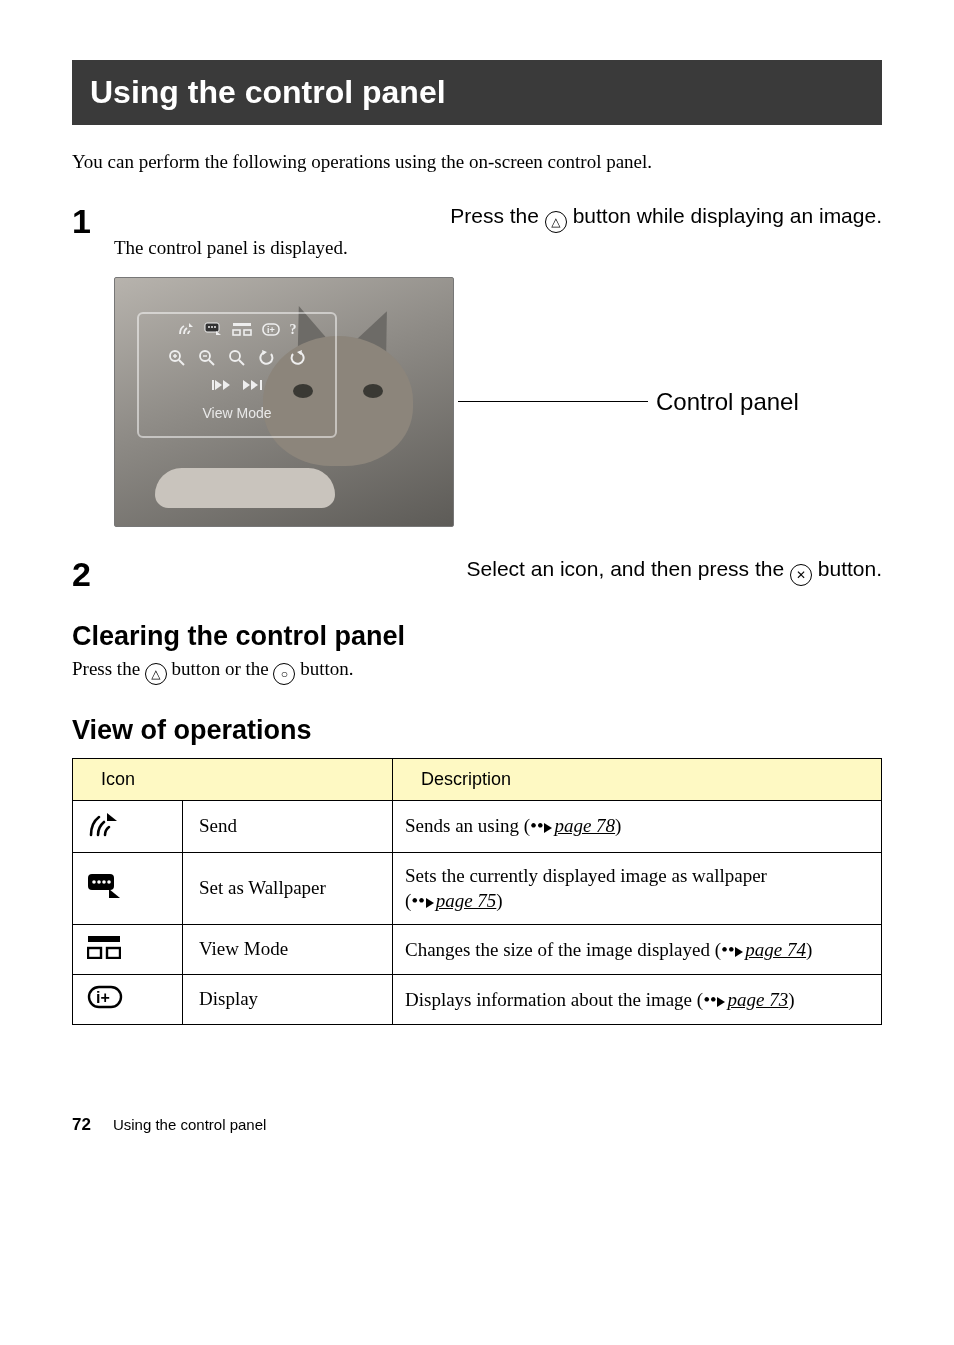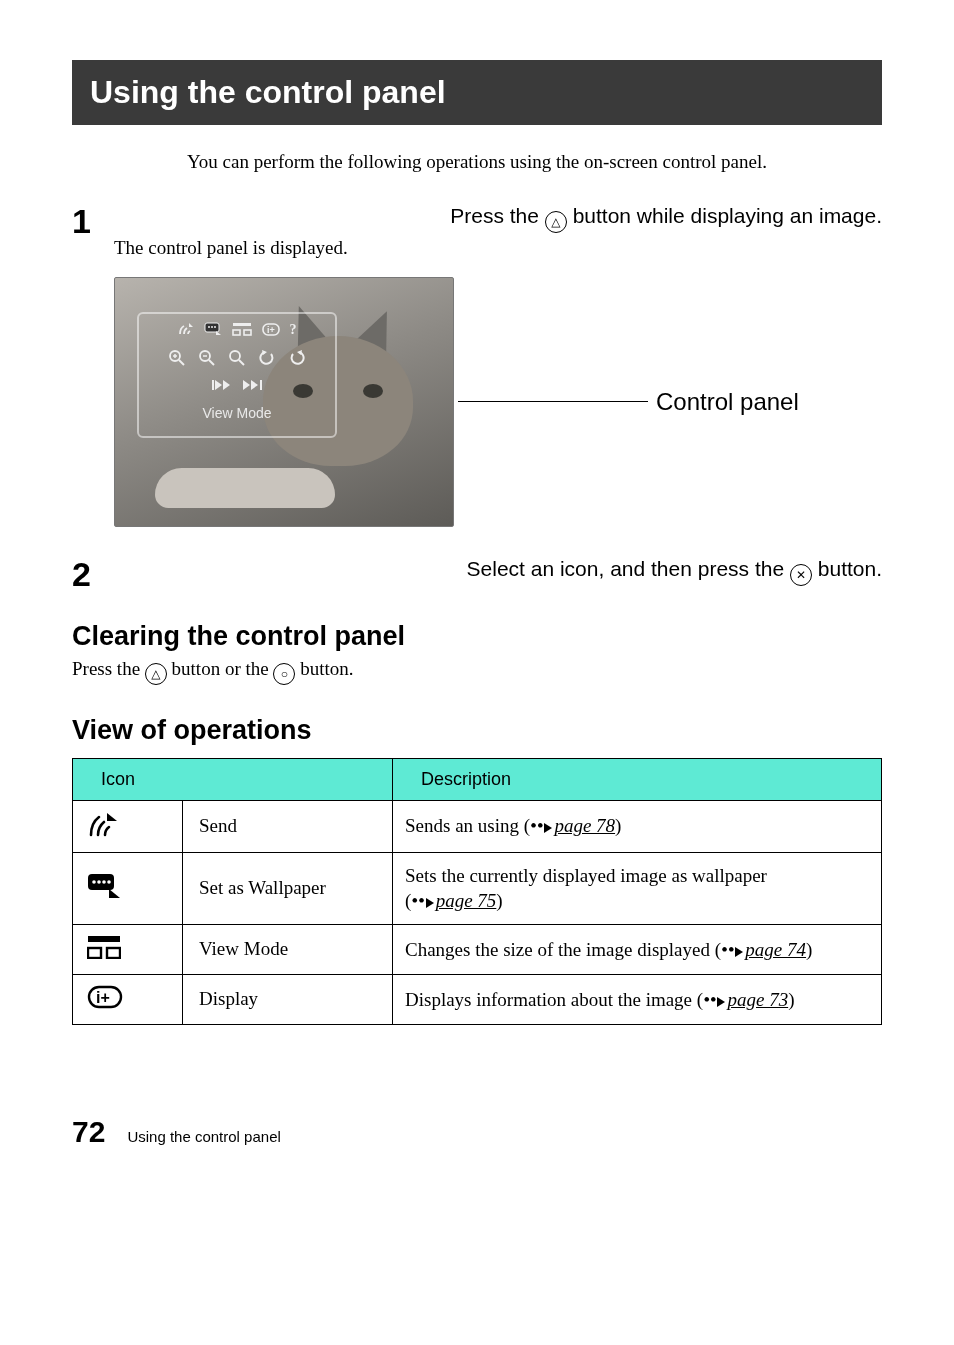--- a/index.html
+++ b/index.html
@@ -16,21 +16,20 @@
     color: #fff;
     font-family: Arial, Helvetica, sans-serif;
     font-weight: bold;
     font-size: 32px;
     padding: 14px 18px;
     margin-bottom: 24px;
   }
   .intro {
     margin-bottom: 26px;
     line-height: 1.4;
-    text-align: center;
   }
   .step {
     display: flex;
     align-items: flex-start;
     margin-bottom: 18px;
   }
   .step-num {
     font-family: Arial, Helvetica, sans-serif;
     font-weight: bold;
     font-size: 34px;
@@ -121,39 +120,39 @@
   table.ops th, table.ops td {
     border: 1px solid #000;
     padding: 10px 12px;
     text-align: left;
     vertical-align: middle;
   }
   table.ops th {
     font-family: Arial, sans-serif;
     font-weight: normal;
     font-size: 18px;
-    background:#5eead4;
+    background:#fef9c3;
     padding-left:28px;
   }
   table.ops td.icon-cell { width: 110px; text-align:left; padding-left:14px;}
   table.ops td.name-cell { width: 210px; font-family: Georgia, serif; padding-left: 16px;}
   table.ops td.desc-cell { font-family: Georgia, serif; line-height:1.35;}
   .tbl-icon { display:inline-block; width:32px; height:26px; }
   .ref { white-space:nowrap;font-style:italic; }
   .ref .arrow { display:inline-block; width:0; height:0; border-top:5px solid transparent; border-bottom:5px solid transparent; border-left:8px solid #000; margin:0 2px 0 1px; vertical-align:-1px;}
   .footer {
     margin-top: 90px;
     display:flex;
     align-items:baseline;
     gap: 22px;
   }
   .footer .pg {
     font-family: Arial, sans-serif;
     font-weight: bold;
-    font-size: 30px;
+    font-size: 17px;
   }
   .footer .ft {
     font-family: Arial, sans-serif;
     font-size: 15px;
   }
   .pageref { text-decoration: underline; }
 </style>
 </head>
 <body>
 

